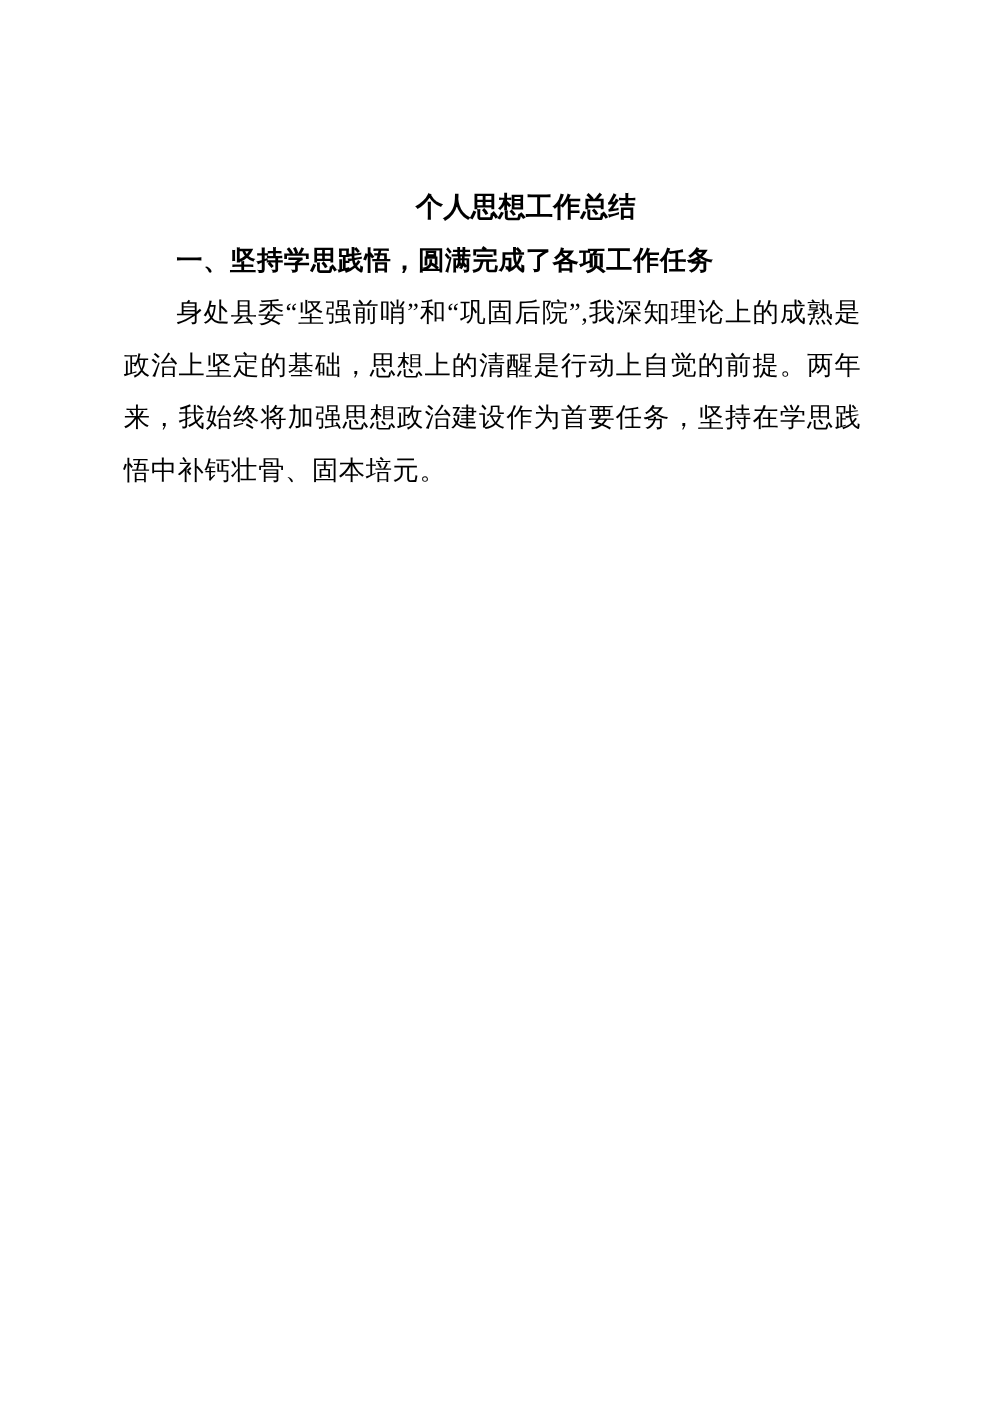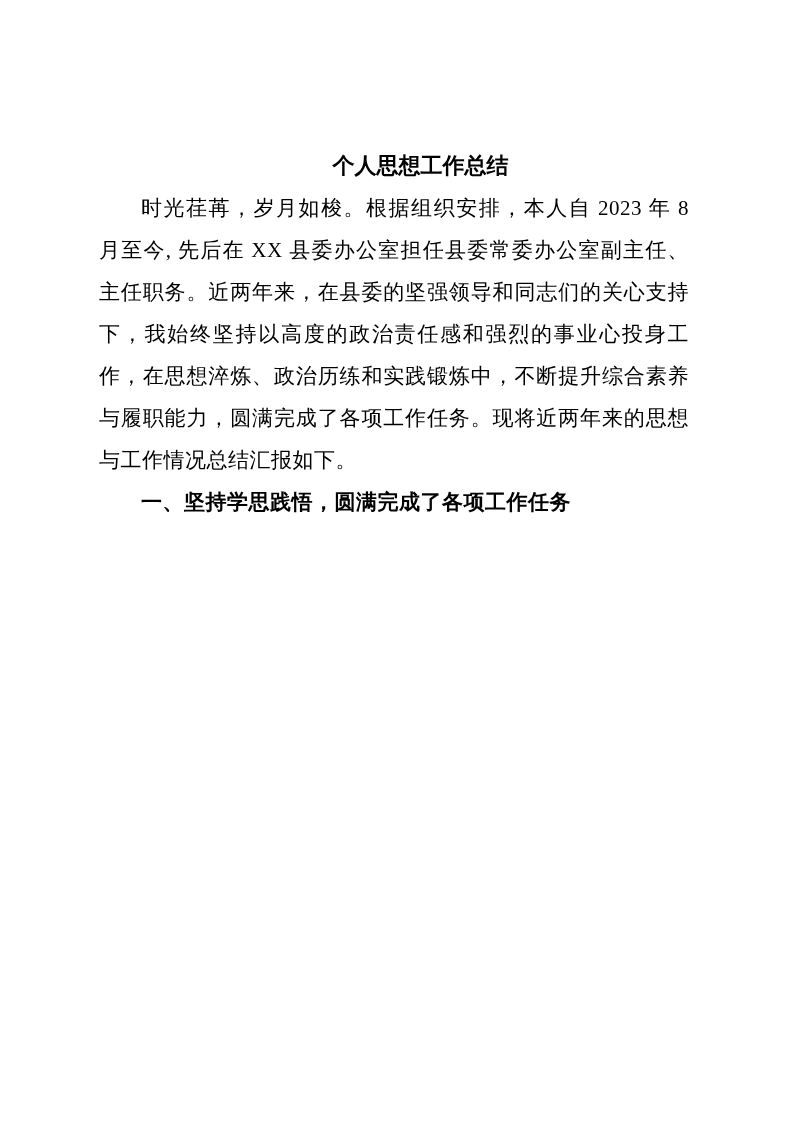--- a/index.html
+++ b/index.html
@@ -42,16 +42,16 @@
   p.heading {
     font-weight: bold;
   }
 </style>
 </head>
 <body>
 
 <div class="page">
   <div class="content">
     <div class="doc-title">个人思想工作总结</div>
-    <p class="body-para">时光荏苒，岁月如梭。根据组织安排，本人自 2023 年 8 月至今, 先后在 XX 县委办公室担任县委常委办公室副主任、主任职务。近两年来，在县委的坚强领导和同志们的关心支持下，我始终坚持以高度的政治责任感和强烈的事业心投身工作，在思想淬炼、政治历练和实践锻炼中，不断提升综合素养与履职能力，圆满完成了各项工作任务。现将近两年来的思想与工作情况总结汇报如下。</p>
     <p class="body-para heading">一、坚持学思践悟，圆满完成了各项工作任务</p>
+    <p class="body-para">身处县委“坚强前哨”和“巩固后院”,我深知理论上的成熟是政治上坚定的基础，思想上的清醒是行动上自觉的前提。两年来，我始终将加强思想政治建设作为首要任务，坚持在学思践悟中补钙壮骨、固本培元。</p>
   </div>
 </div>
 
 </body></html>

